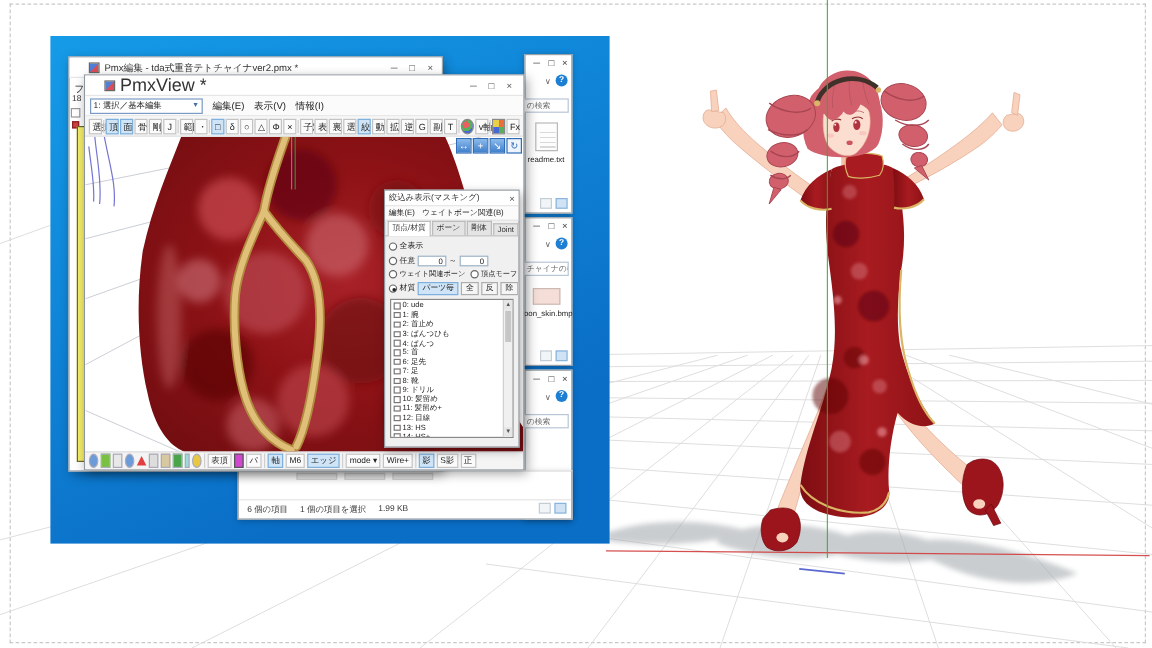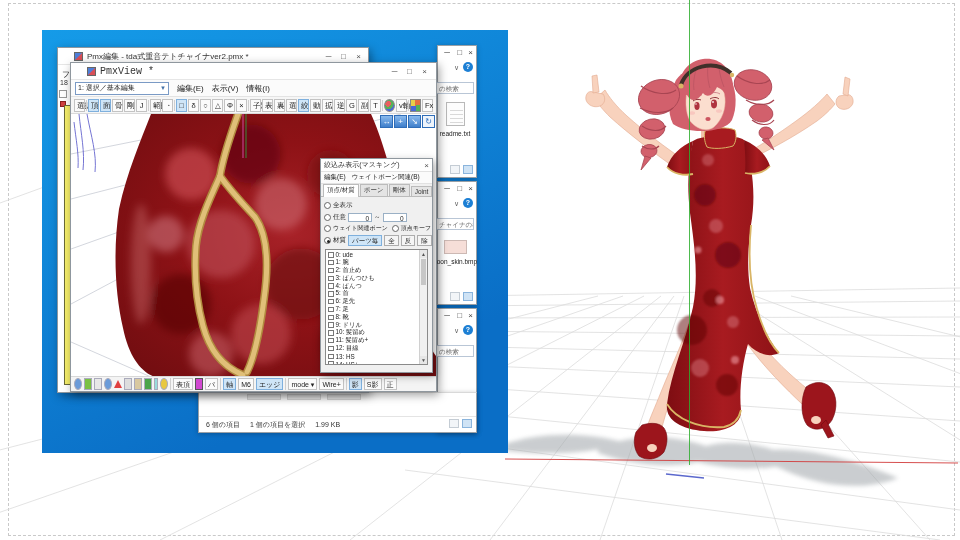--- a/index.html
+++ b/index.html
@@ -333,21 +333,21 @@
     <span class="side-f">フ</span>
     <span class="side-18">18</span>
     <span class="side-btn"></span>
     <span class="side-red"></span>
     <div class="ybar"></div>
   </div>
 
   <div class="abs win" id="pmx-view">
     <div class="tbar">
       <span class="appico"></span>
-      <span class="ttl" style="font-size:10px;font-family:Liberation Mono, monospace;">PmxView *</span>
+      <span class="ttl" style="font-size:15px;">PmxView *</span>
       <span class="winctl" style="right:4px;">
         <span>─</span>
         <span>□</span>
         <span>×</span>
       </span>
     </div>
     <div class="menurow">
       <span class="modebox">
         <span>1: 選択／基本編集</span>
         <span class="dd">▼</span>

